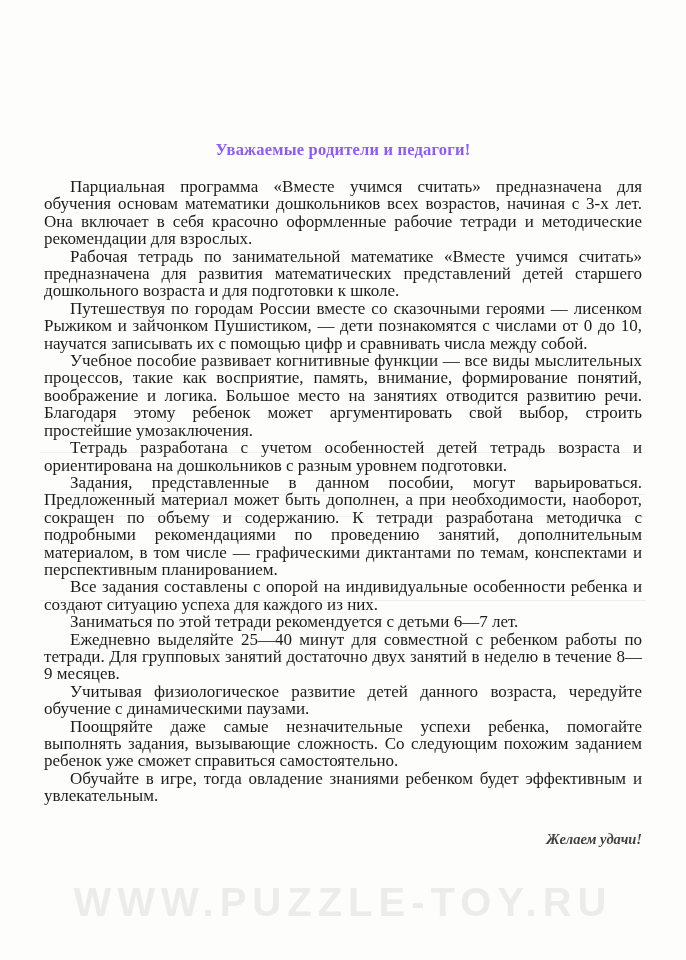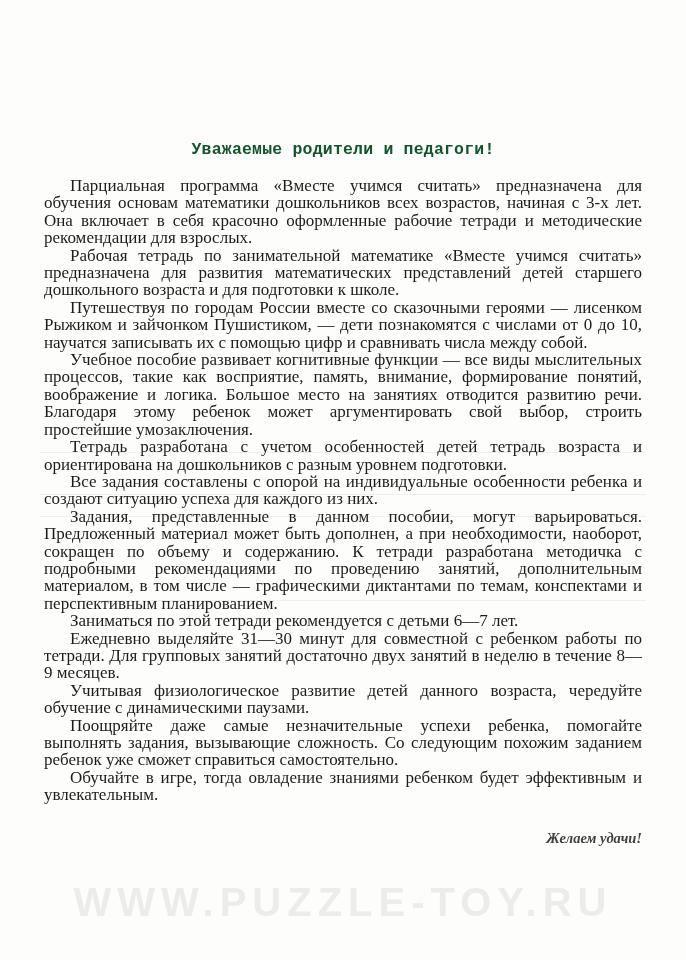--- a/index.html
+++ b/index.html
@@ -23,27 +23,27 @@
     height: 960px;
     background: #fdfdfb;
   }
   .content {
     position: absolute;
     left: 44px;
     top: 140px;
     width: 598px;
   }
   .doc-title {
-    font-family: Liberation Mono, monospace;
+    font-family: Liberation Serif, serif;
     font-weight: bold;
     font-size: 16.5px;
     text-align: center;
     letter-spacing: 0.2px;
     margin: 0 0 18px 0;
-    color: #14532d;
+    color: #8b5cf6;
   }
   .para {
     font-size: 17px;
     line-height: 17.4px;
     text-align: justify;
     text-justify: inter-word;
     text-indent: 26px;
     margin: 0;
     color: #1c1c1c;
     hyphens: manual;
@@ -90,24 +90,24 @@
 
   <div class="content">
 
     <h1 class="doc-title">Уважаемые родители и педагоги!</h1>
 
     <p class="para">Парциальная программа «Вместе учимся считать» предназначена для обучения основам математики дошкольников всех возрастов, начиная с 3-х лет. Она включает в себя красочно оформленные рабочие тетради и методические рекомендации для взрослых.</p>
     <p class="para">Рабочая тетрадь по занимательной математике «Вместе учимся считать» предназначена для развития математических представлений детей старшего дошкольного возраста и для подготовки к школе.</p>
     <p class="para">Путешествуя по городам России вместе со сказочными героями — лисенком Рыжиком и зайчонком Пушистиком, — дети познакомятся с числами от 0 до 10, научатся записывать их с помощью цифр и сравнивать числа между собой.</p>
     <p class="para">Учебное пособие развивает когнитивные функции — все виды мыслительных процессов, такие как восприятие, память, внимание, формирование понятий, воображение и логика. Большое место на занятиях отводится развитию речи. Благодаря этому ребенок может аргументировать свой выбор, строить простейшие умозаключения.</p>
     <p class="para">Тетрадь разработана с учетом особенностей детей тетрадь возраста и ориентирована на дошкольников с разным уровнем подготовки.</p>
+    <p class="para">Задания, представленные в данном пособии, могут варьироваться. Предложенный материал может быть дополнен, а при необходимости, наоборот, сокращен по объему и содержанию. К тетради разработана методичка с подробными рекомендациями по проведению занятий, дополнительным материалом, в том числе — графическими диктантами по темам, конспектами и перспективным планированием.</p>
     <p class="para">Все задания составлены с опорой на индивидуальные особенности ребенка и создают ситуацию успеха для каждого из них.</p>
-    <p class="para">Задания, представленные в данном пособии, могут варьироваться. Предложенный материал может быть дополнен, а при необходимости, наоборот, сокращен по объему и содержанию. К тетради разработана методичка с подробными рекомендациями по проведению занятий, дополнительным материалом, в том числе — графическими диктантами по темам, конспектами и перспективным планированием.</p>
     <p class="para">Заниматься по этой тетради рекомендуется с детьми 6—7 лет.</p>
-    <p class="para">Ежедневно выделяйте 31—30 минут для совместной с ребенком работы по тетради. Для групповых занятий достаточно двух занятий в неделю в течение 8—9 месяцев.</p>
+    <p class="para">Ежедневно выделяйте 25—40 минут для совместной с ребенком работы по тетради. Для групповых занятий достаточно двух занятий в неделю в течение 8—9 месяцев.</p>
     <p class="para">Учитывая физиологическое развитие детей данного возраста, чередуйте обучение с динамическими паузами.</p>
     <p class="para">Поощряйте даже самые незначительные успехи ребенка, помогайте выполнять задания, вызывающие сложность. Со следующим похожим заданием ребенок уже сможет справиться самостоятельно.</p>
     <p class="para">Обучайте в игре, тогда овладение знаниями ребенком будет эффективным и увлекательным.</p>
 
     <div class="closing">Желаем удачи!</div>
   </div>
 
   <div class="scanline" style="top:452px;"></div>
   <div class="scanline" style="top:494px;"></div>
   <div class="scanline" style="top:516px;"></div>

